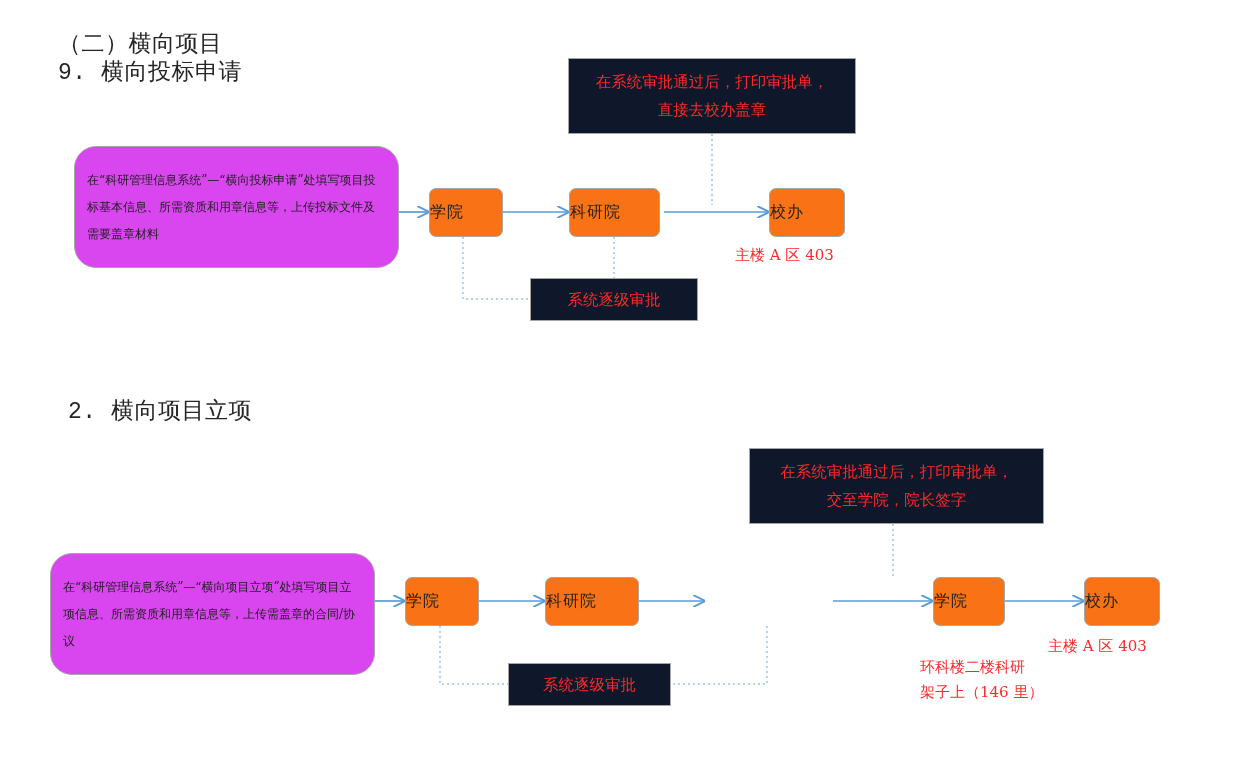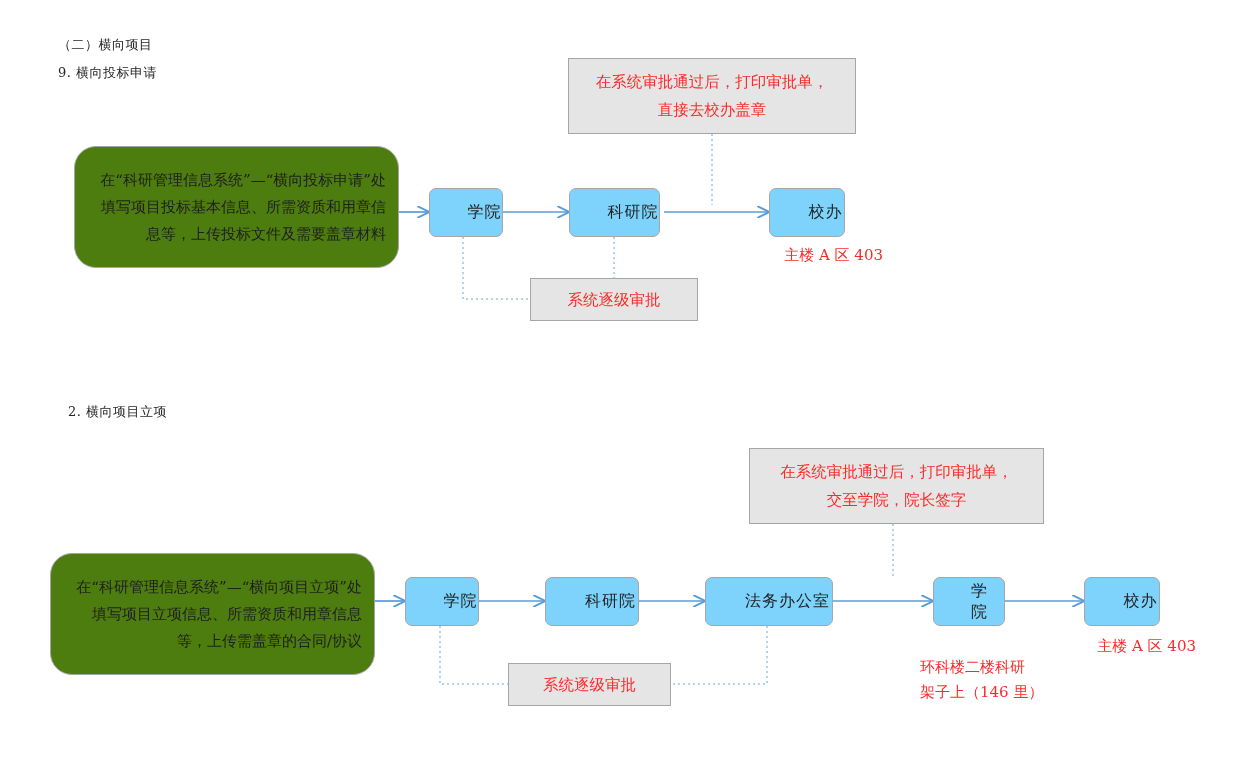--- a/index.html
+++ b/index.html
@@ -5,53 +5,53 @@
   html,body{margin:0;padding:0;}
   body{
     width:1234px;height:774px;background:#ffffff;position:relative;
     font-family:"DejaVu Serif","Liberation Serif",serif;
     color:#1a1a1a;overflow:hidden;
   }
   .canvas{position:absolute;inset:0;}
   svg.wires{position:absolute;left:0;top:0;width:1234px;height:774px;pointer-events:none;}
 
   .heading{
-    position:absolute;font-size:13px;line-height:24px;color:#262626;
-    white-space:pre;letter-spacing:.5px;
+    position:absolute;font-size:23px;line-height:24px;color:#262626;
+    white-space:pre;letter-spacing:.5px;font-family:Liberation Mono, monospace;
   }
 
   
   .roundbox{
     position:absolute;border:1.3px solid #a6a6a6;border-radius:22px;
-    background:#4d7c0f;box-sizing:border-box;
+    background:#d946ef;box-sizing:border-box;
     display:flex;align-items:center;justify-content:center;
-    text-align:right;font-size:15px;line-height:27px;color:#1f1f1f;
+    text-align:left;font-size:12px;line-height:27px;color:#1f1f1f;
     padding:6px 12px;
   }
   .roundbox span{display:block;}
 
   
   .pbox{
-    position:absolute;border:1.3px solid #a6a6a6;border-radius:7px;background:#7dd3fc;
-    box-sizing:border-box;display:flex;align-items:center;justify-content:center;
-    font-size:16px;color:#1f1f1f;letter-spacing:1px;padding-left:37px;
+    position:absolute;border:1.3px solid #a6a6a6;border-radius:7px;background:#f97316;
+    box-sizing:border-box;display:flex;align-items:center;justify-content:flex-start;
+    font-size:16px;color:#1f1f1f;letter-spacing:1px;
   }
 
   
   .redbox{
-    position:absolute;border:1.3px solid #a6a6a6;background:#e5e5e5;box-sizing:border-box;
+    position:absolute;border:1.3px solid #a6a6a6;background:#0f172a;box-sizing:border-box;
     display:flex;align-items:center;justify-content:center;text-align:center;
     color:#fb2a2a;font-size:15.5px;line-height:28px;padding:4px 24px;
   }
   .redbox span{display:block;}
 
   
   .redlabel{
     position:absolute;color:#fb2a2a;font-size:15px;line-height:25px;
-    text-align:right;white-space:pre;
+    text-align:left;white-space:pre;
   }
 </style>
 </head>
 <body>
 
 <div class="canvas">
 
   <svg class="wires" viewBox="0 0 1234 774">
     <defs>
       <marker id="ah" viewBox="0 0 10 10" refX="9" refY="5" markerWidth="7" markerHeight="7" orient="auto-start-reverse">
@@ -114,23 +114,20 @@
   <div class="roundbox" style="left:50px;top:553px;width:325px;height:122px;">
     <span>在“科研管理信息系统”—“横向项目立项”处填写项目立项信息、所需资质和用章信息等，上传需盖章的合同/协议</span>
   </div>
 
   <div class="pbox" style="left:405px;top:577px;width:74px;height:49px;">
     <span>学院</span>
   </div>
   <div class="pbox" style="left:545px;top:577px;width:94px;height:49px;">
     <span>科研院</span>
   </div>
-  <div class="pbox" style="left:705px;top:577px;width:128px;height:49px;">
-    <span>法务办公室</span>
-  </div>
   <div class="pbox" style="left:933px;top:577px;width:72px;height:49px;">
     <span>学院</span>
   </div>
   <div class="pbox" style="left:1084px;top:577px;width:76px;height:49px;">
     <span>校办</span>
   </div>
 
   <div class="redbox" style="left:749px;top:448px;width:295px;height:76px;">
     <span style="white-space:pre-line;">在系统审批通过后，打印审批单，
 交至学院，院长签字</span>

